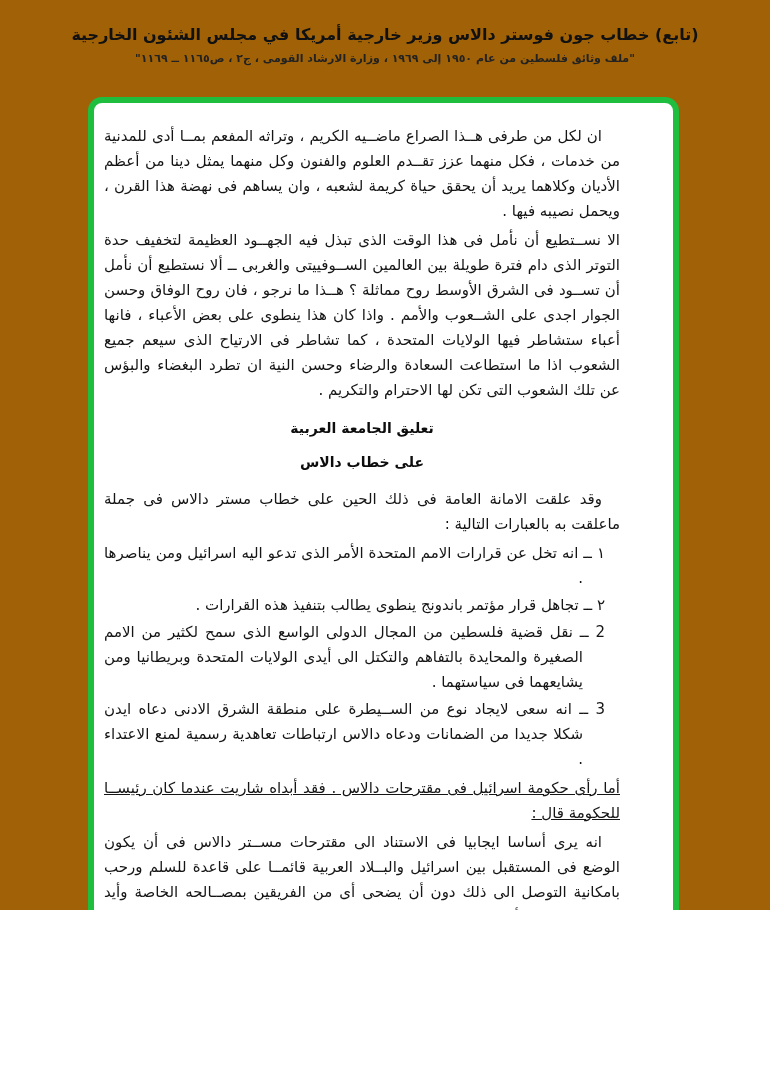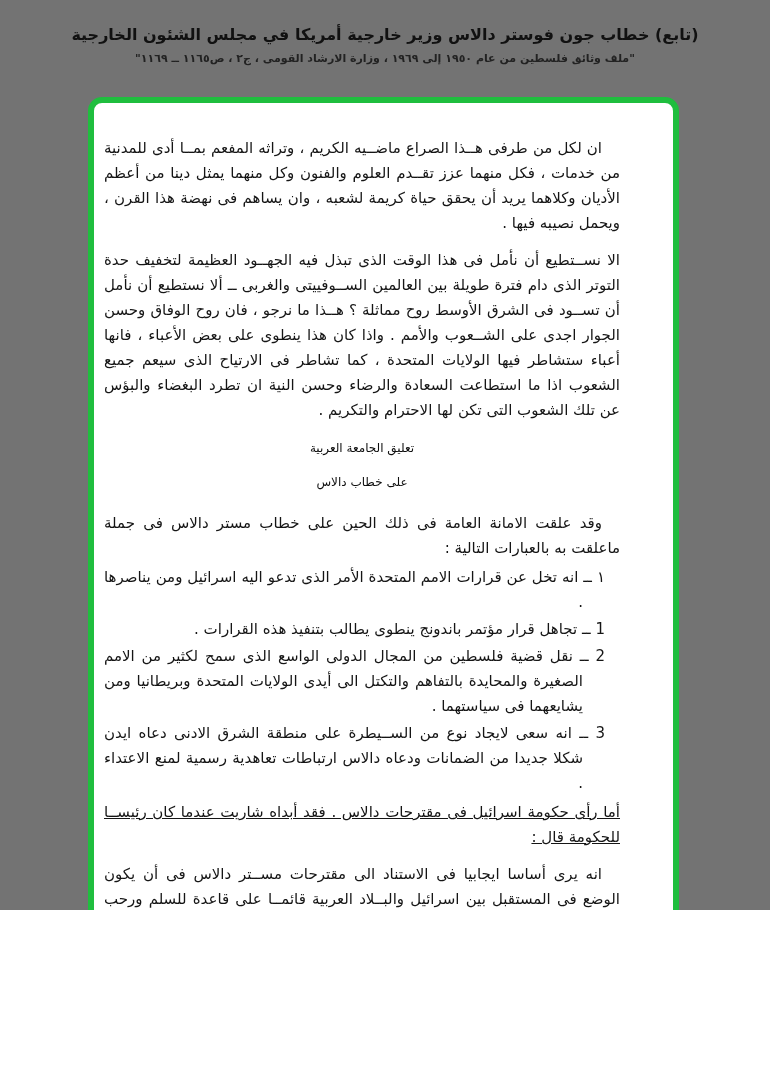--- a/index.html
+++ b/index.html
@@ -5,21 +5,21 @@
   html, body {
     margin: 0;
     padding: 0;
     background: #ffffff;
     font-family: "DejaVu Sans", sans-serif;
   }
   .page {
     position: relative;
     width: 770px;
     height: 910px;
-    background: #737373;
+    background: #a16207;
     overflow: hidden;
   }
   
   .header {
     position: absolute;
     top: 24px;
     left: 0;
     width: 770px;
     text-align: center;
     direction: rtl;
@@ -55,27 +55,27 @@
     left: 104px;
     top: 124px;
     width: 516px;
     direction: rtl;
     text-align: justify;
     font-size: 15px;
     line-height: 25px;
     color: #151515;
     letter-spacing: 0;
   }
-  .para { margin: 12px 0 4px 0; }
+  .para { margin: 0 0 4px 0; }
   .para.indent { text-indent: 18px; }
   .section-heading {
     margin: 8px 0 8px 0;
     text-align: center;
-    font-weight: normal;
-    font-size: 12px;
+    font-weight: bold;
+    font-size: 14px;
     line-height: 34px;
     color: #0d0d0d;
   }
   .list { margin: 2px 15px 0 0; }
   .list-item {
     margin: 0 0 2px 0;
     padding-right: 22px;   
     text-indent: -22px;
   }
   .list-item .num { font-weight: normal; }
@@ -125,21 +125,21 @@
     </div>
 
     <p class="para indent">وقد علقت الامانة العامة فى ذلك الحين على خطاب مستر دالاس فى جملة ماعلقت به بالعبارات التالية :</p>
 
     <div class="list">
       <div class="list-item">
         <span class="num">١ ــ</span>
         <span>انه تخل عن قرارات الامم المتحدة الأمر الذى تدعو اليه اسرائيل ومن يناصرها .</span>
       </div>
       <div class="list-item">
-        <span class="num">1 ــ</span>
+        <span class="num">٢ ــ</span>
         <span>تجاهل قرار مؤتمر باندونج ينطوى يطالب بتنفيذ هذه القرارات .</span>
       </div>
       <div class="list-item">
         <span class="num">2 ــ</span>
         <span>نقل قضية فلسطين من المجال الدولى الواسع الذى سمح لكثير من الامم الصغيرة والمحايدة بالتفاهم والتكتل الى أيدى الولايات المتحدة وبريطانيا ومن يشايعهما فى سياستهما .</span>
       </div>
       <div class="list-item">
         <span class="num">3 ــ</span>
         <span>انه سعى لايجاد نوع من الســيطرة على منطقة الشرق الادنى دعاه ايدن شكلا جديدا من الضمانات ودعاه دالاس ارتباطات تعاهدية رسمية لمنع الاعتداء .</span>
       </div>

